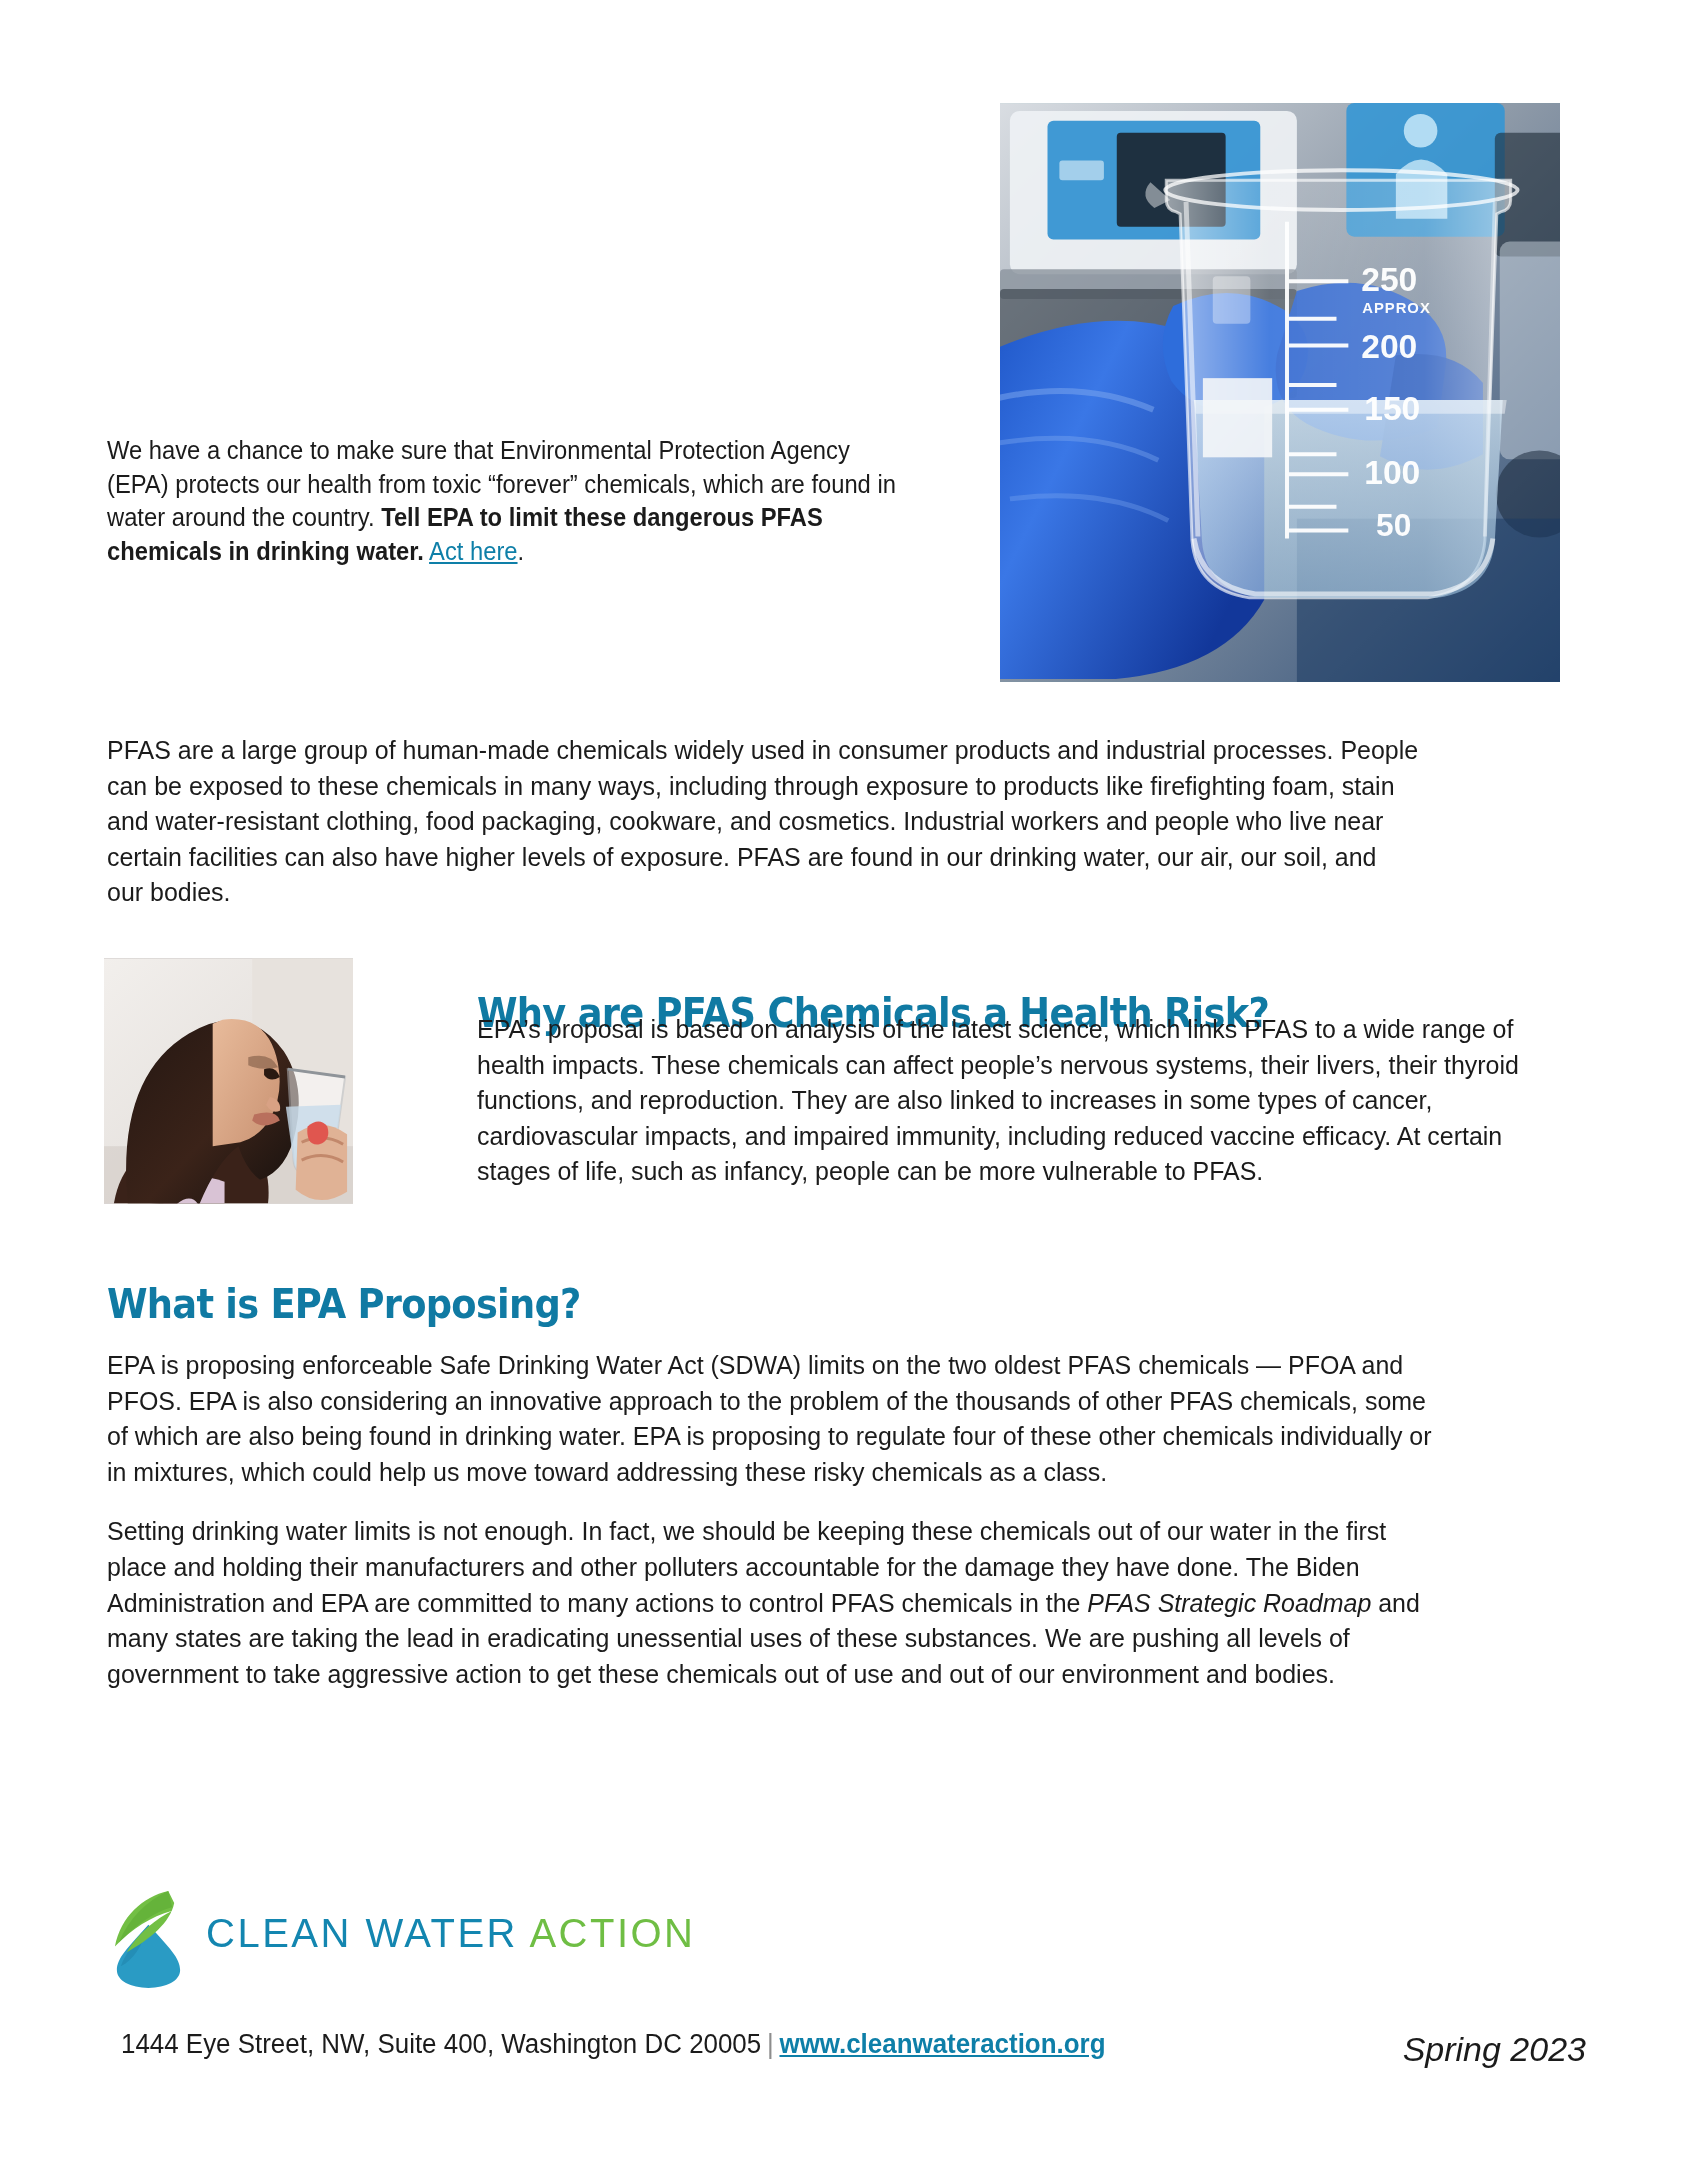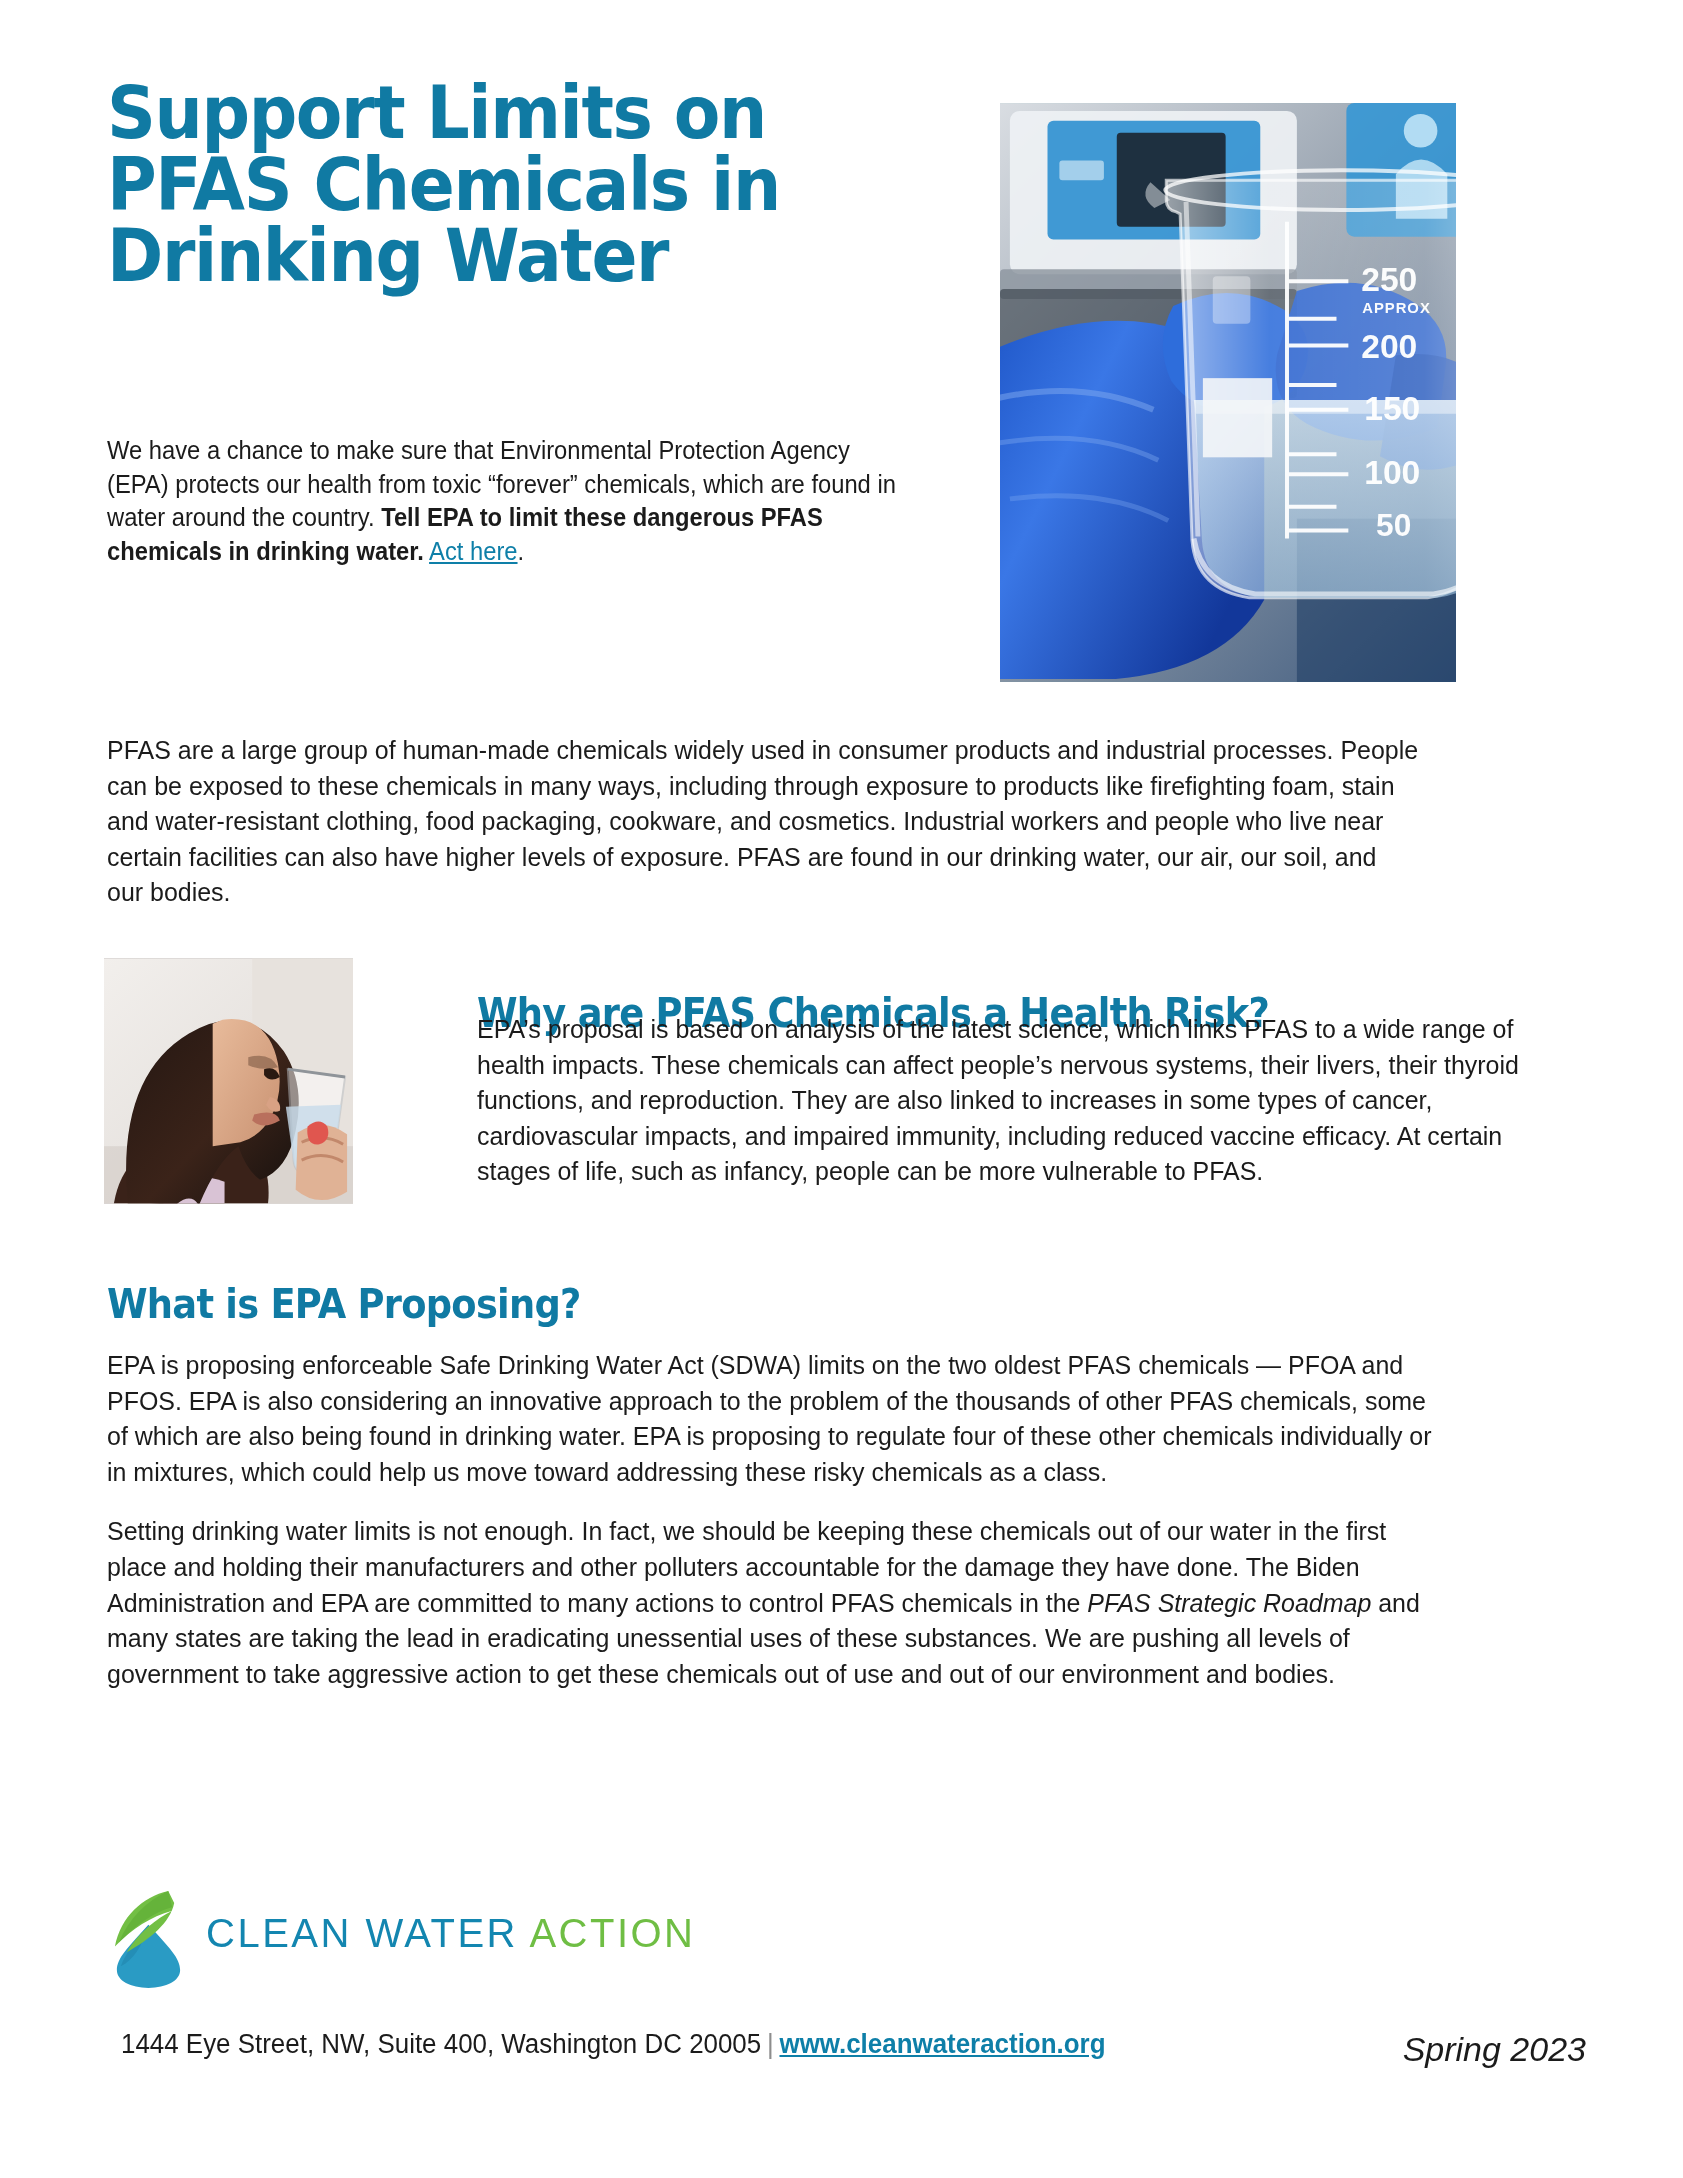--- a/index.html
+++ b/index.html
@@ -58,21 +58,21 @@
     color: #0e7fa8;
     text-decoration: underline;
     cursor: pointer;
   }
 
   
   .photo-beaker {
     position: absolute;
     left: 1000px;
     top: 103px;
-    width: 456px;
+    width: 560px;
     height: 579px;
     overflow: hidden;
     background: #14b8a6;
   }
   .photo-girl {
     position: absolute;
     left: 104px;
     top: 958px;
     width: 249px;
     height: 246px;
@@ -160,27 +160,20 @@
     position: absolute; right: 0; top: 2px;
     font-size: 34px; font-style: italic; color: #1b1b1b;
     white-space: nowrap;
   }
 </style>
 </head>
 <body>
 
 <div class="page">
 
-  <div class="header">
-    <h1 class="title">
-      <span>Support Limits on</span><br>
-      <span>PFAS Chemicals in</span><br>
-      <span>Drinking Water</span>
-    </h1>
-  </div>
 
   <div class="intro"><span>We have a chance to make sure that Environmental Protection Agency (EPA) protects our health from toxic “forever” chemicals, which are found in water around the country. </span><b>Tell EPA to limit these dangerous PFAS chemicals in drinking water.</b> <a class="link" href="#">Act here</a><span>.</span></div>
 
   <div class="photo-beaker">
     <svg width="574" height="579" viewBox="0 0 580 585">
       <defs>
         <linearGradient id="labBg" x1="0" y1="0" x2="1" y2="1">
           <stop offset="0%" stop-color="#d9dde2"></stop>
           <stop offset="45%" stop-color="#8e9aa8"></stop>
           <stop offset="100%" stop-color="#2a4a74"></stop>

